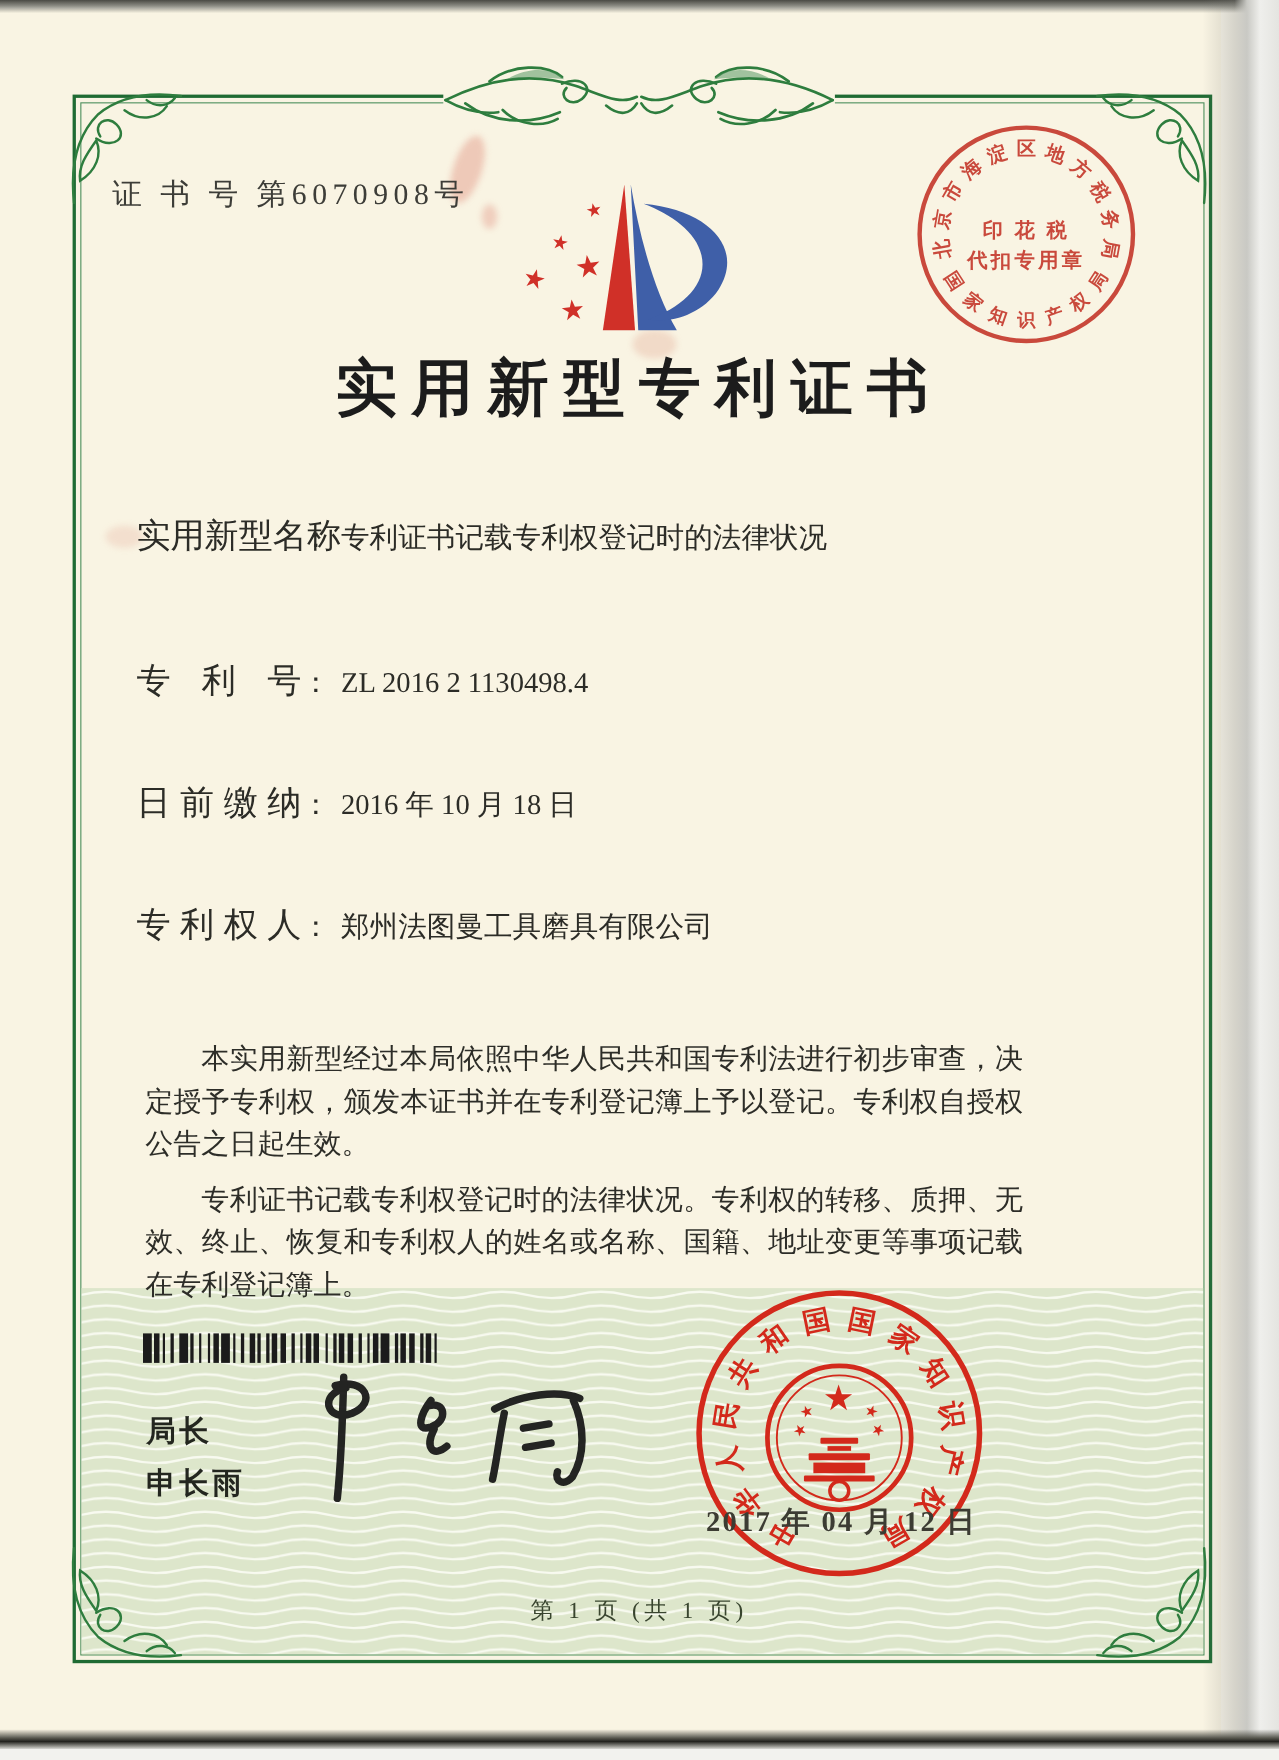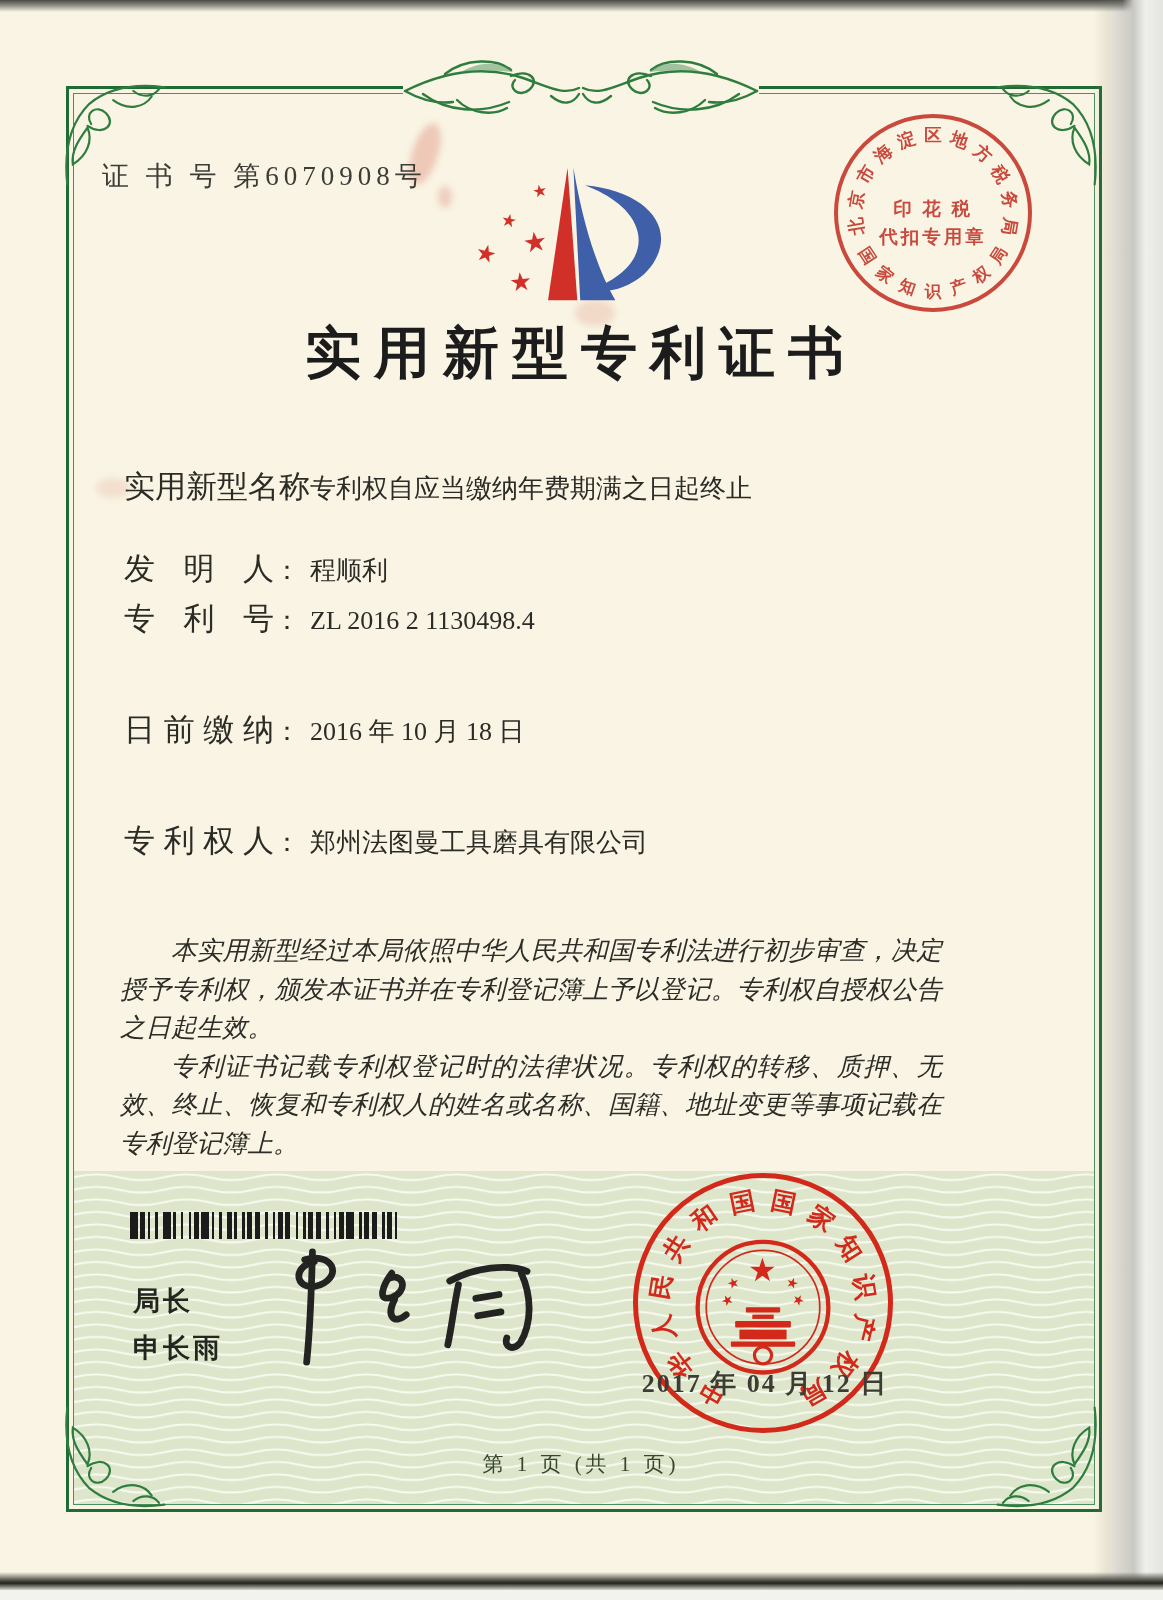--- a/index.html
+++ b/index.html
@@ -18,21 +18,21 @@
   .guilloche{position:absolute;left:5px;right:5px;bottom:5px;height:333px;}
   .ornament{position:absolute;}
   
   .cert-number{position:absolute;left:102px;top:158px;font-size:27px;letter-spacing:5px;color:#3d3d38;}
   .title{position:absolute;left:66px;top:316px;width:1030px;text-align:center;font-size:56px;font-weight:bold;letter-spacing:13px;color:#1c1c1c;}
   .field-row{position:absolute;left:124px;font-size:26px;color:#2c2c27;white-space:nowrap;}
   .field-label{display:inline-block;width:150px;font-size:31px;text-align:justify;text-align-last:justify;vertical-align:baseline;}
   .field-colon{margin-right:10px;}
   .r1{top:466px}.r2{top:548px}.r3{top:598px}.r4{top:709px}.r5{top:820px}.r6{top:867px}
   .paras{position:absolute;left:120px;top:932px;width:822px;font-size:25.5px;line-height:38.5px;color:#2d2d28;text-align:justify;}
-  .paras p{margin:0;text-indent:2em;font-style:italic;}
+  .paras p{margin:12px;text-indent:2em;}
   
   .barcode{position:absolute;left:130px;top:1212px;width:286px;height:27px;display:flex;overflow:hidden;}
   .barcode span{flex:none;height:100%;}
   
   .director-title{position:absolute;left:133px;top:1283px;font-size:27px;font-weight:600;color:#23261f;font-family:"Liberation Sans","DejaVu Sans",sans-serif;letter-spacing:3px;}
   .director-name{position:absolute;left:133px;top:1330px;font-size:27px;font-weight:600;color:#23261f;font-family:"Liberation Sans","DejaVu Sans",sans-serif;letter-spacing:3px;}
   .signature{position:absolute;left:268px;top:1244px;}
   
   .ring-ch{position:absolute;left:50%;top:50%;line-height:1;font-weight:bold;}
   .tax-stamp{position:absolute;left:832px;top:112px;width:202px;height:202px;color:#c63d30;opacity:.93;}
@@ -179,24 +179,21 @@
         <span class="ring-ch" style="font-size: 16.5px; transform: translate(-50%, -50%) rotate(180deg) translateY(-79px) rotate(180deg);">识</span>
         <span class="ring-ch" style="font-size: 16.5px; transform: translate(-50%, -50%) rotate(161deg) translateY(-79px) rotate(180deg);">产</span>
         <span class="ring-ch" style="font-size: 16.5px; transform: translate(-50%, -50%) rotate(142deg) translateY(-79px) rotate(180deg);">权</span>
         <span class="ring-ch" style="font-size: 16.5px; transform: translate(-50%, -50%) rotate(123deg) translateY(-79px) rotate(180deg);">局</span>
       </div>
   </div>
 
   <div class="title">实用新型专利证书</div>
 
   <div class="field-row r1">
-    <span class="field-label">实用新型名称</span><span class="field-colon">：</span><span class="field-value">专利权自应当缴纳年费期满之日起终止</span>
-  </div>
-  <div class="field-row r2">
-    <span class="field-label">发明人</span><span class="field-colon">：</span><span class="field-value">程顺利</span>
+    <span class="field-label">实用新型名称</span><span class="field-colon">：</span><span class="field-value">专利证书记载专利权登记时的法律状况</span>
   </div>
   <div class="field-row r3">
     <span class="field-label">专利号</span><span class="field-colon">：</span><span class="field-value">ZL 2016 2 1130498.4</span>
   </div>
   <div class="field-row r4">
     <span class="field-label">日前缴纳</span><span class="field-colon">：</span><span class="field-value">2016 年 10 月 18 日</span>
   </div>
   <div class="field-row r5">
     <span class="field-label">专利权人</span><span class="field-colon">：</span><span class="field-value">郑州法图曼工具磨具有限公司</span>
   </div>

